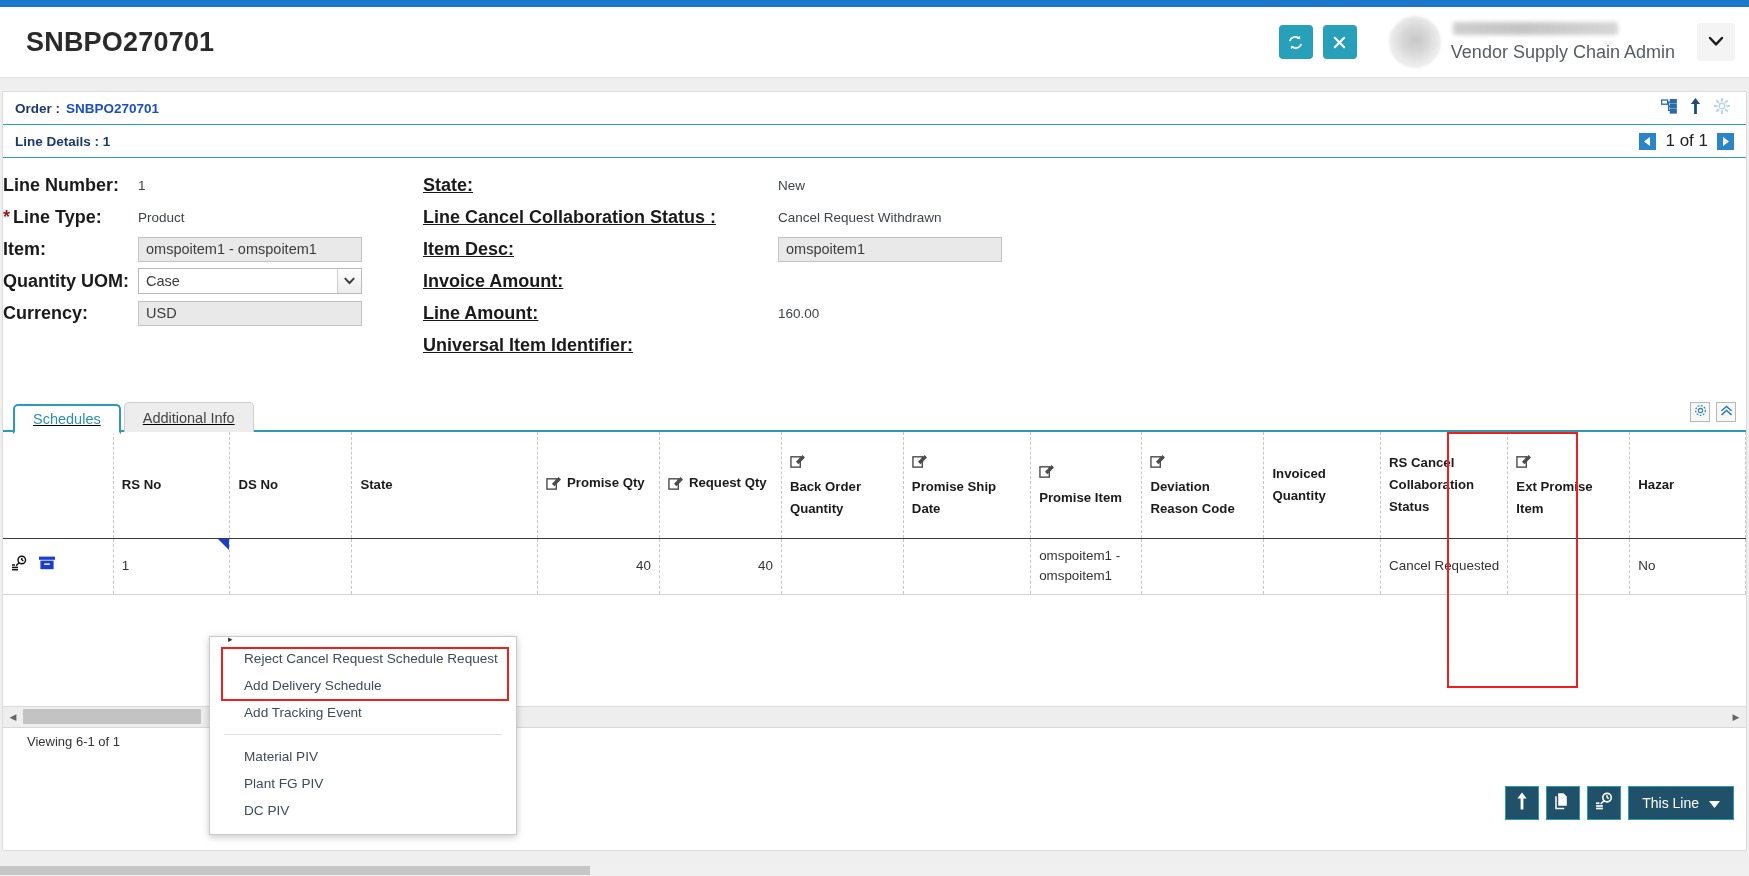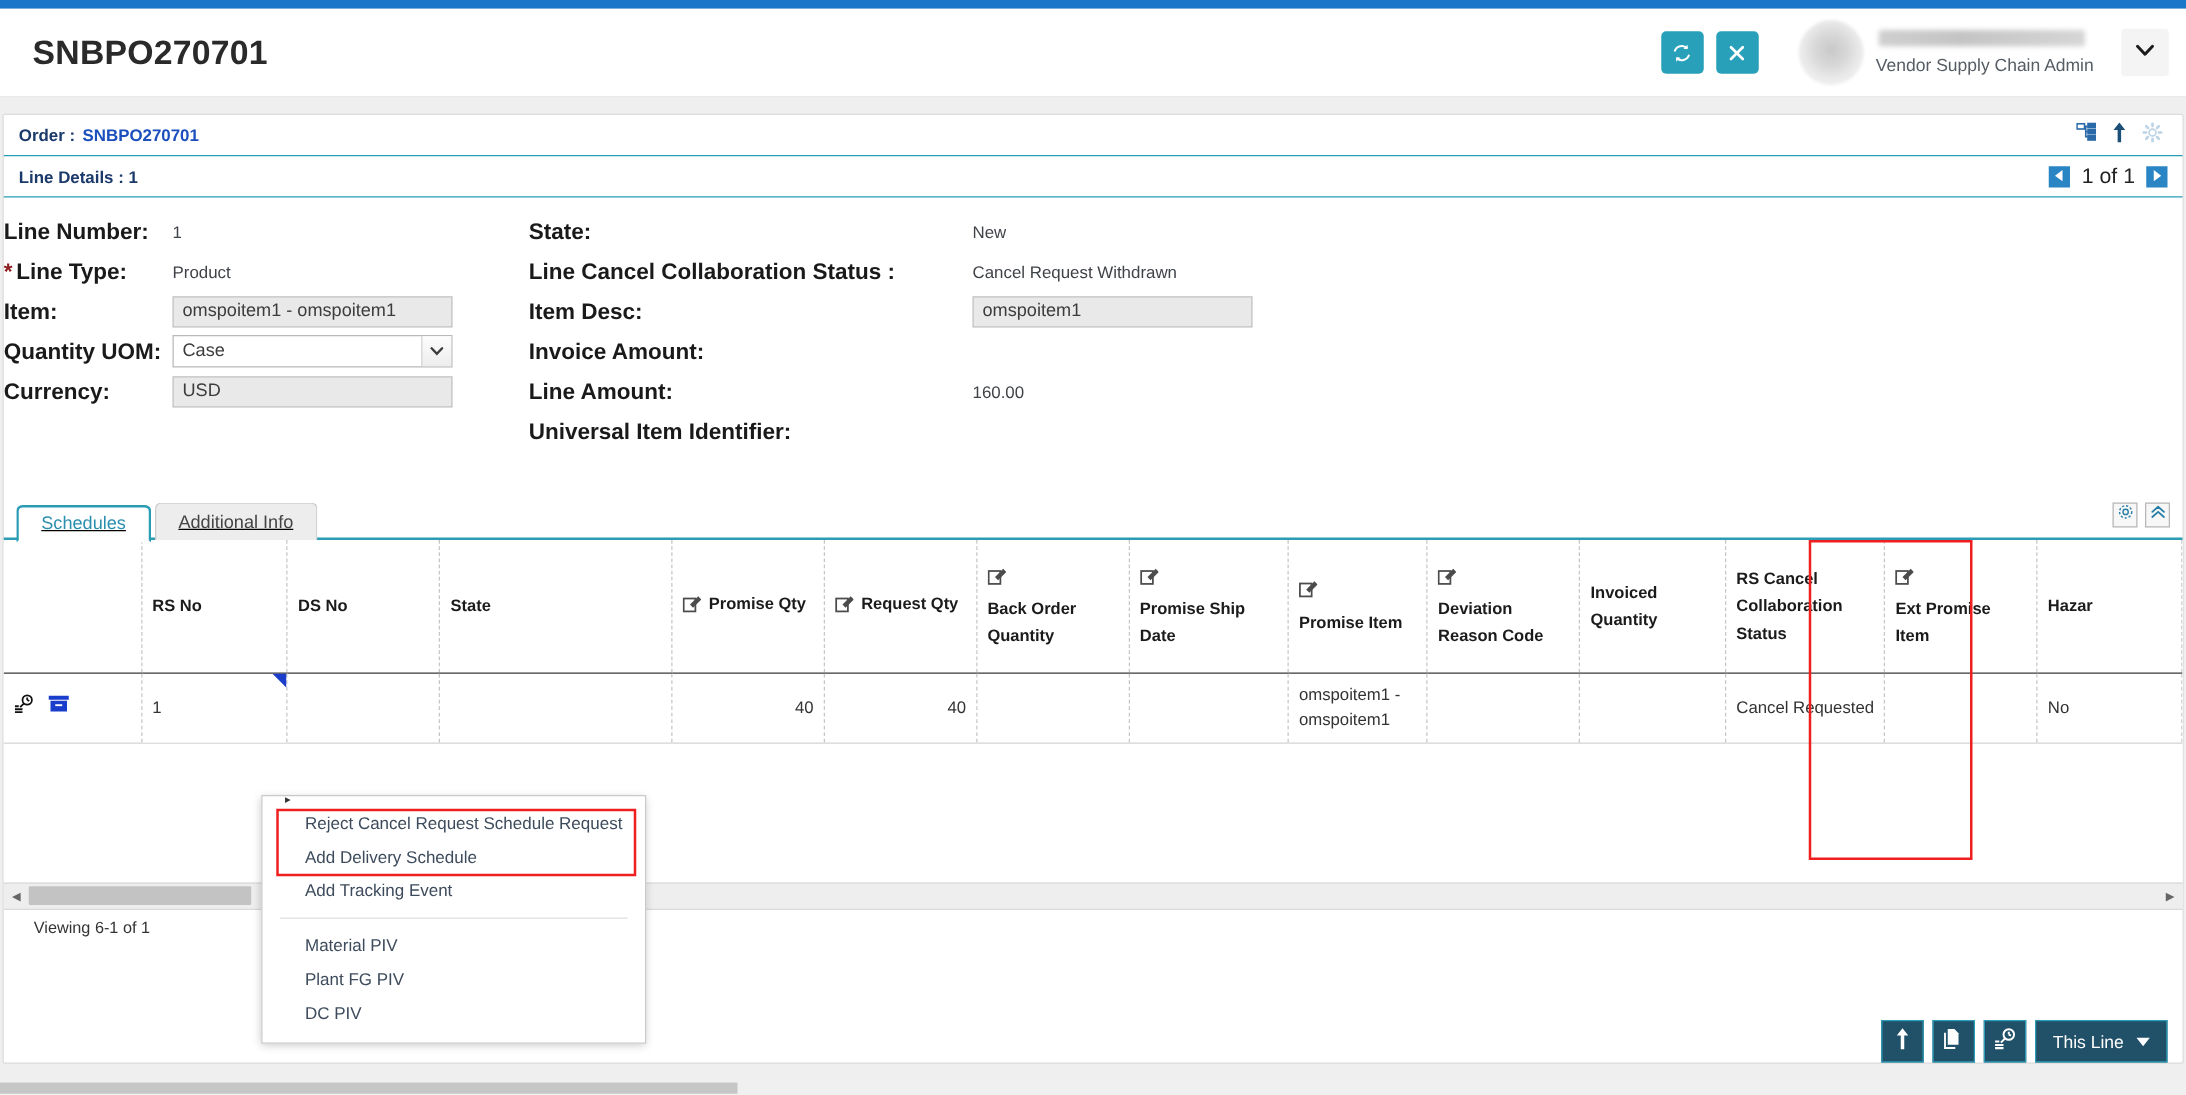--- a/index.html
+++ b/index.html
@@ -72,21 +72,21 @@
   }
   .user-name-blur {
     width: 165px; height: 13px;
     background: linear-gradient(90deg,#cfcfcf,#c4c4c4 40%,#d6d6d6 100%);
     filter: blur(2.2px);
     margin-bottom: 7px;
     margin-left: 2px;
     border-radius: 2px;
   }
   .user-role {
-    font-size: 14px;
+    font-size: 18px;
     color: #555c63;
     white-space: nowrap;
     text-align: center;
   }
   .chev-btn {
     width: 38px; height: 38px;
     margin-left: 22px;
     border-radius: 3px;
     background: #f4f4f4;
     display: flex; align-items: center; justify-content: center;
@@ -192,21 +192,21 @@
     position: absolute; right: 0; top: 0;
     width: 24px; height: 24px;
     background: linear-gradient(#fdfdfd,#ededed);
     border-left: 1px solid #cfcfcf;
     display: flex; align-items: center; justify-content: center;
   }
 
   .col-left { position: absolute; left: 0px; top: 14px; }
   .col-left .flabel { width: 128px; }
   .col-right { position: absolute; left: 420px; top: 14px; }
-  .col-right .flabel { width: 348px; }
+  .col-right .flabel { width: 348px; text-decoration: underline; }
 
   
   .tabs {
     position: absolute; left: 10px; top: 310px;
     display: flex; align-items: flex-end;
     z-index: 4;
     text-decoration: underline;
   }
   .tab {
     height: 30px;
@@ -371,21 +371,21 @@
 
   .viewing {
     position: absolute; left: 24px; top: 642px;
     font-size: 13px; color: #333;
   }
 
   
   .bottom-bar {
     position: absolute; left: 0; bottom: 0;
     width: 1743px; height: 64px;
-    display: flex; align-items: flex-end; justify-content: flex-end;
+    display: flex; align-items: flex-start; justify-content: flex-end;
     padding-right: 12px;
     gap: 7px;
   }
   .act-btn {
     height: 34px; min-width: 34px;
     background: #215069;
     border: 1px solid #2a9cb5;
     display: flex; align-items: center; justify-content: center;
     cursor: pointer;
     padding: 0 6px;

